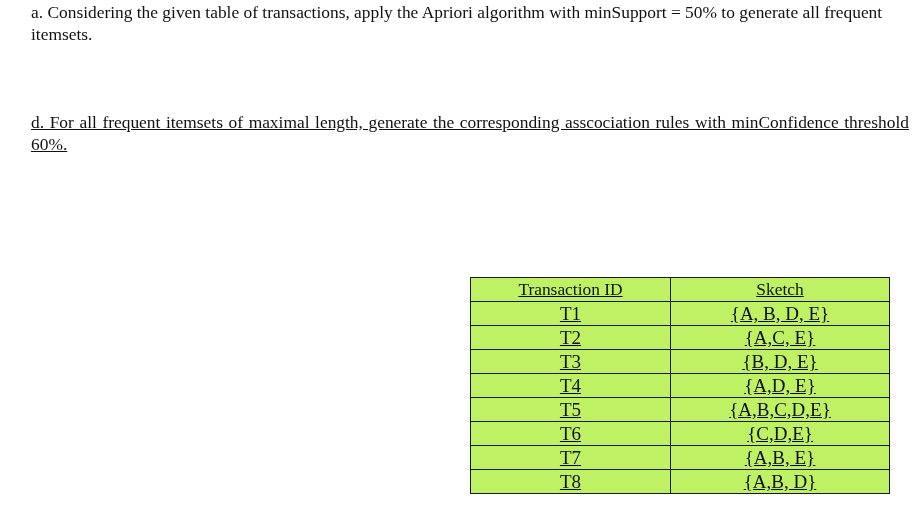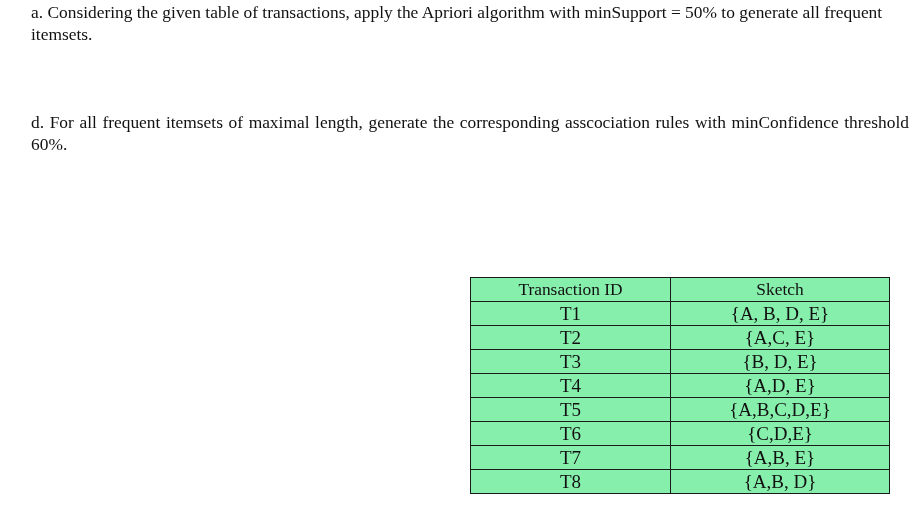--- a/index.html
+++ b/index.html
@@ -37,39 +37,41 @@
     font-size: 17.4px;
     line-height: 21.5px;
     margin: 0 0 0 0;
     color: #111111;
     text-align: left;
   }
 
   .q-para.justify {
     text-align: justify;
     text-align-last: left;
+    text-decoration: underline;
   }
 
   .gap-a   { height: 20px; }
   .gap-b   { height: 24px; }
   .gap-c   { height: 23px; }
 
   
   .table-wrap {
     position: absolute;
     left: 470px;
     top: 277px;
   }
 
   table.tx {
     border-collapse: collapse;
     border-spacing: 0;
     table-layout: fixed;
     width: 419px;
-    background: #86efac;
+    background: #bef264;
+    text-decoration: underline;
   }
 
   table.tx th,
   table.tx td {
     border: 1px solid #1a1a1a;
     text-align: center;
     vertical-align: middle;
     height: 23px;
     line-height: 23px;
     padding: 0;

